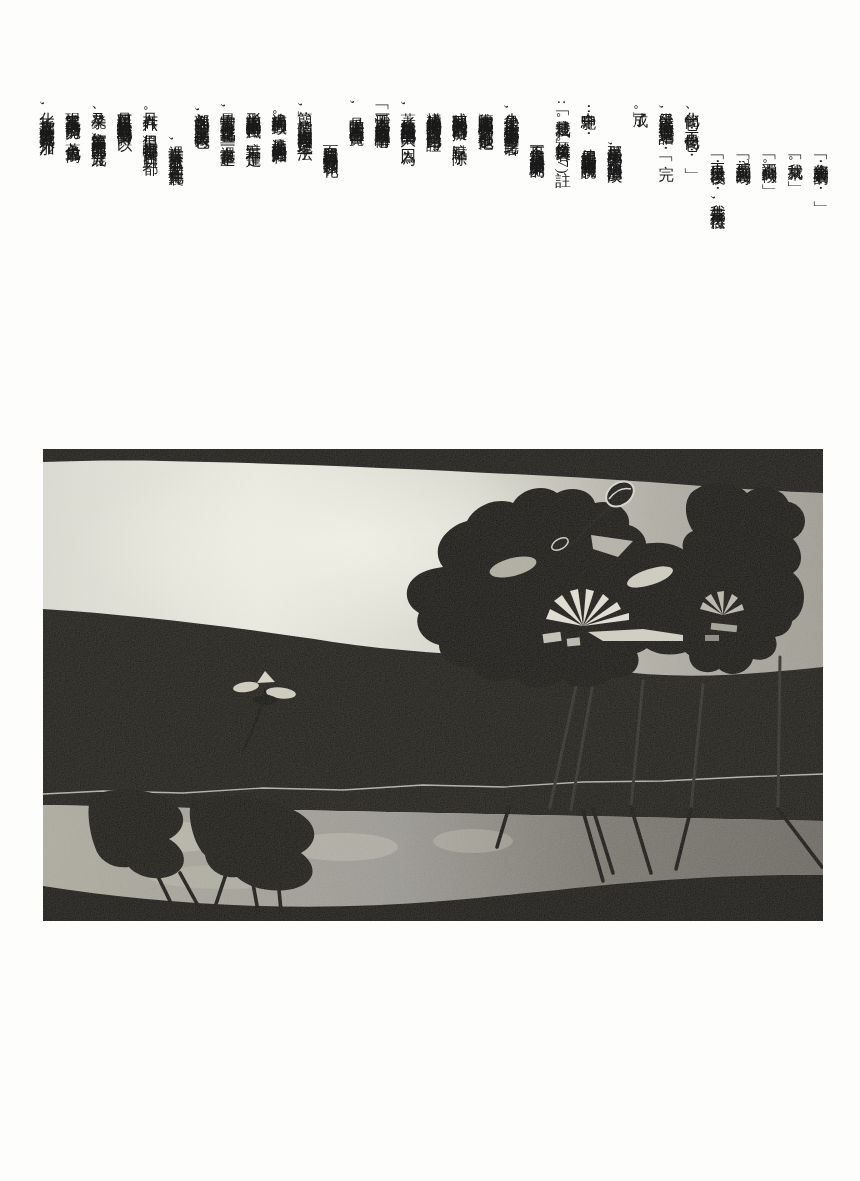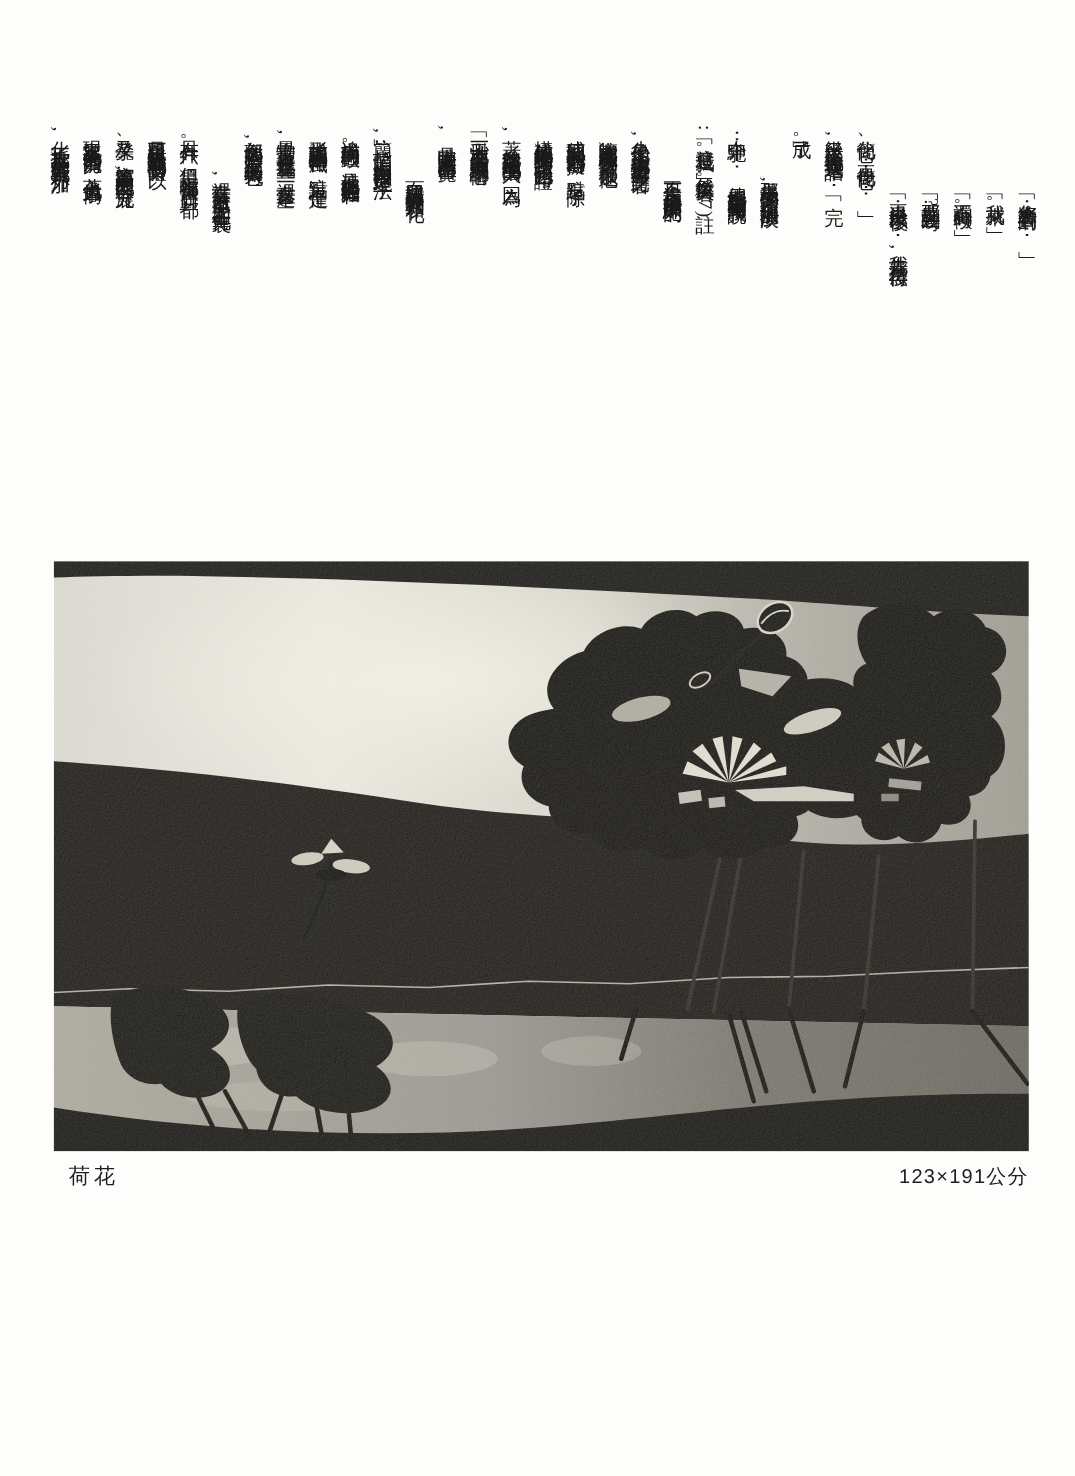--- a/index.html
+++ b/index.html
@@ -192,18 +192,14 @@
         <ellipse cx="238" cy="244" rx="15" ry="5.5" fill="#c9c7b8" transform="rotate(6 238 244)"></ellipse>
         <polygon points="222,222 232,233 214,234" fill="#d2d0c2"></polygon>
         <ellipse cx="222" cy="251" rx="12" ry="5" fill="#070706"></ellipse>
         <path d="M222,240 C218,262 210,282 200,302" fill="none" stroke="#090908" stroke-width="2.5"></path>
       </g>
 
       <rect x="0" y="0" width="780" height="472" filter="url(#grain)" opacity="0.18"></rect>
     </svg>
   </div>
 
-  <div class="caption-row">
-    <span class="caption-title">荷花</span>
-    <span class="caption-dim">123×191公分</span>
-  </div>
 
 </div>
 
 </body></html>

